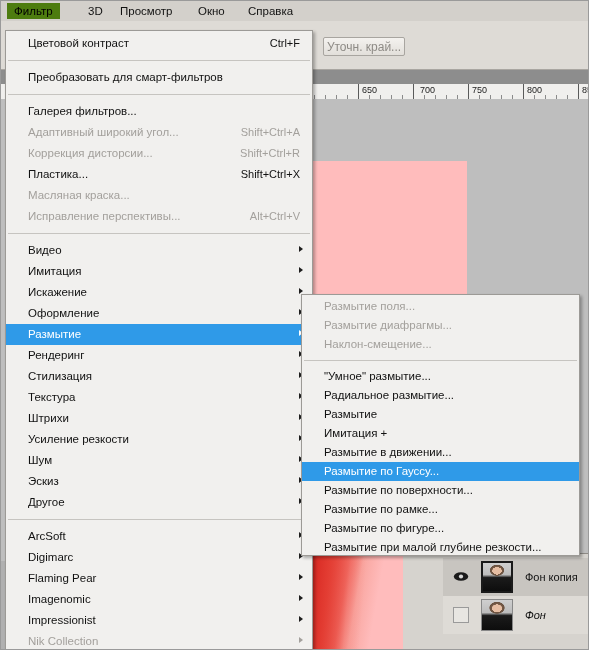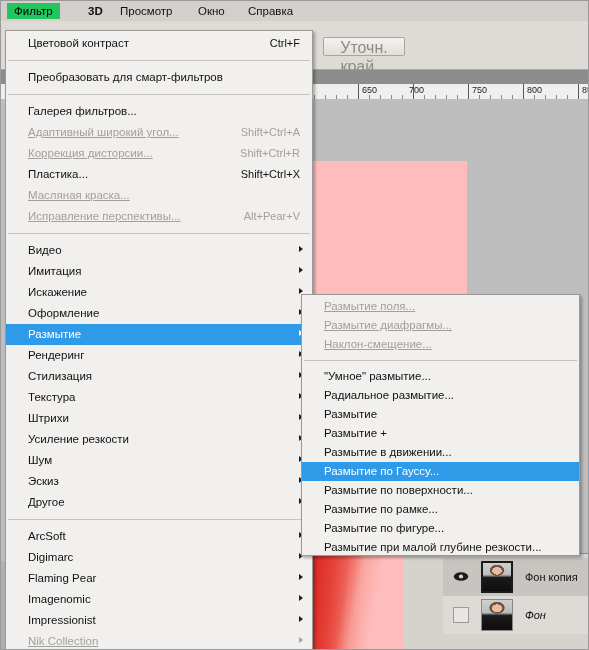--- a/index.html
+++ b/index.html
@@ -35,21 +35,21 @@
     border-bottom: 1px solid #a9a6a1;
   }
   .refine-btn {
     position: absolute;
     left: 322px; top: 36px;
     width: 82px; height: 19px;
     background: linear-gradient(#f4f2ef, #e2dfda);
     border: 1px solid #a8a5a0;
     border-radius: 2px;
     color: #8e8b86;
-    font-size: 16px;
+    font-size: 12px;
     line-height: 19px;
     text-align: center;
     box-sizing: border-box;
   }
   .ruler-corner {
     position: absolute;
     left: 0; top: 69px;
     width: 589px; height: 14px;
     background: #8d8d8d;
   }
@@ -195,21 +195,21 @@
     position: absolute;
     top: 2px;
     height: 16px;
     line-height: 16px;
     padding: 0 7px;
     font-size: 11.5px;
     color: #111;
     white-space: nowrap;
   }
   .mb-item.active {
-    background: #22c55e;
+    background: #4d7c0f;
     color: #000;
   }
 
   
   .menu {
     position: absolute;
     background: #f1f0ee;
     border: 1px solid #9c9a96;
     box-shadow: 2px 2px 3px rgba(0,0,0,0.30);
     box-sizing: border-box;
@@ -227,21 +227,21 @@
     position: relative;
     height: 19px;
     line-height: 19px;
     padding-left: 22px;
     font-size: 11.5px;
     color: #111;
     white-space: nowrap;
     cursor: default;
   }
   .mi.tall { height: 21px; line-height: 21px; }
-  .mi.disabled { color: #a3a09c; text-decoration: underline; }
+  .mi.disabled { color: #a3a09c; }
   .mi.hl { background: #2f9ae8; color: #ffffff; }
   .mi .sc {
     position: absolute;
     right: 12px; top: 0;
     font-size: 11px;
     color: #111;
   }
   .mi.disabled .sc { color: #a3a09c; }
   .mi .arr {
     position: absolute;
@@ -277,21 +277,21 @@
       <div class="tickmin" style="left: 324px;"></div>
       <div class="tickmin" style="left: 335px;"></div>
       <div class="tickmin" style="left: 346px;"></div>
       <div class="tickmaj" style="left: 357px;"></div>
       <div class="rlabel" style="left: 361px;">650</div>
       <div class="tickmin" style="left: 368px;"></div>
       <div class="tickmin" style="left: 379px;"></div>
       <div class="tickmin" style="left: 390px;"></div>
       <div class="tickmin" style="left: 401px;"></div>
       <div class="tickmaj" style="left: 412px;"></div>
-      <div class="rlabel" style="left: 408px;">700</div>
+      <div class="rlabel" style="left: 419px;">700</div>
       <div class="tickmin" style="left: 423px;"></div>
       <div class="tickmin" style="left: 434px;"></div>
       <div class="tickmin" style="left: 445px;"></div>
       <div class="tickmin" style="left: 456px;"></div>
       <div class="tickmaj" style="left: 467px;"></div>
       <div class="rlabel" style="left: 471px;">750</div>
       <div class="tickmin" style="left: 478px;"></div>
       <div class="tickmin" style="left: 489px;"></div>
       <div class="tickmin" style="left: 500px;"></div>
       <div class="tickmin" style="left: 511px;"></div>
@@ -337,42 +337,42 @@
     <div class="layer-thumb nofocus">
         <div class="thumb-face"></div>
       </div>
     <div class="layer-name italic">Фон</div>
   </div>
 
   <div class="watermark">KAK-SDELAT.ORG</div>
 
   <div id="menubar-items">
       <div class="mb-item active" style="left: 6px;"><span>Фильтр</span></div>
-      <div class="mb-item" style="left: 80px; font-weight: bold;"><span>3D</span></div>
+      <div class="mb-item" style="left: 80px;"><span>3D</span></div>
       <div class="mb-item" style="left: 112px;"><span>Просмотр</span></div>
       <div class="mb-item" style="left: 190px;"><span>Окно</span></div>
       <div class="mb-item" style="left: 240px;"><span>Справка</span></div>
     </div>
 
   <div class="menu" id="filter-menu">
       <div class="mgroup">
         <div class="mi tall"><span>Цветовой контраст</span><span class="sc">Ctrl+F</span></div>
       </div>
       <div class="sep"></div>
       <div class="mgroup">
         <div class="mi tall"><span>Преобразовать для смарт-фильтров</span></div>
       </div>
       <div class="sep"></div>
       <div class="mgroup">
         <div class="mi tall"><span>Галерея фильтров...</span></div>
         <div class="mi tall disabled"><span>Адаптивный широкий угол...</span><span class="sc">Shift+Ctrl+A</span></div>
         <div class="mi tall disabled"><span>Коррекция дисторсии...</span><span class="sc">Shift+Ctrl+R</span></div>
         <div class="mi tall"><span>Пластика...</span><span class="sc">Shift+Ctrl+X</span></div>
         <div class="mi tall disabled"><span>Масляная краска...</span></div>
-        <div class="mi tall disabled"><span>Исправление перспективы...</span><span class="sc">Alt+Pear+V</span></div>
+        <div class="mi tall disabled"><span>Исправление перспективы...</span><span class="sc">Alt+Ctrl+V</span></div>
       </div>
       <div class="sep"></div>
       <div class="mgroup">
         <div class="mi tall"><span>Видео</span><span class="arr"></span></div>
         <div class="mi tall"><span>Имитация</span><span class="arr"></span></div>
         <div class="mi tall"><span>Искажение</span><span class="arr"></span></div>
         <div class="mi tall"><span>Оформление</span><span class="arr"></span></div>
         <div class="mi tall hl"><span>Размытие</span><span class="arr"></span></div>
         <div class="mi tall"><span>Рендеринг</span><span class="arr"></span></div>
         <div class="mi tall"><span>Стилизация</span><span class="arr"></span></div>
@@ -399,21 +399,21 @@
       <div class="mgroup">
         <div class="mi disabled"><span>Размытие поля...</span></div>
         <div class="mi disabled"><span>Размытие диафрагмы...</span></div>
         <div class="mi disabled"><span>Наклон-смещение...</span></div>
       </div>
       <div class="sep"></div>
       <div class="mgroup">
         <div class="mi"><span>"Умное" размытие...</span></div>
         <div class="mi"><span>Радиальное размытие...</span></div>
         <div class="mi"><span>Размытие</span></div>
-        <div class="mi"><span>Размытие +</span></div>
+        <div class="mi"><span>Имитация +</span></div>
         <div class="mi"><span>Размытие в движении...</span></div>
         <div class="mi hl"><span>Размытие по Гауссу...</span></div>
         <div class="mi"><span>Размытие по поверхности...</span></div>
         <div class="mi"><span>Размытие по рамке...</span></div>
         <div class="mi"><span>Размытие по фигуре...</span></div>
         <div class="mi"><span>Размытие при малой глубине резкости...</span></div>
       </div>
     </div>
 
 </div>

